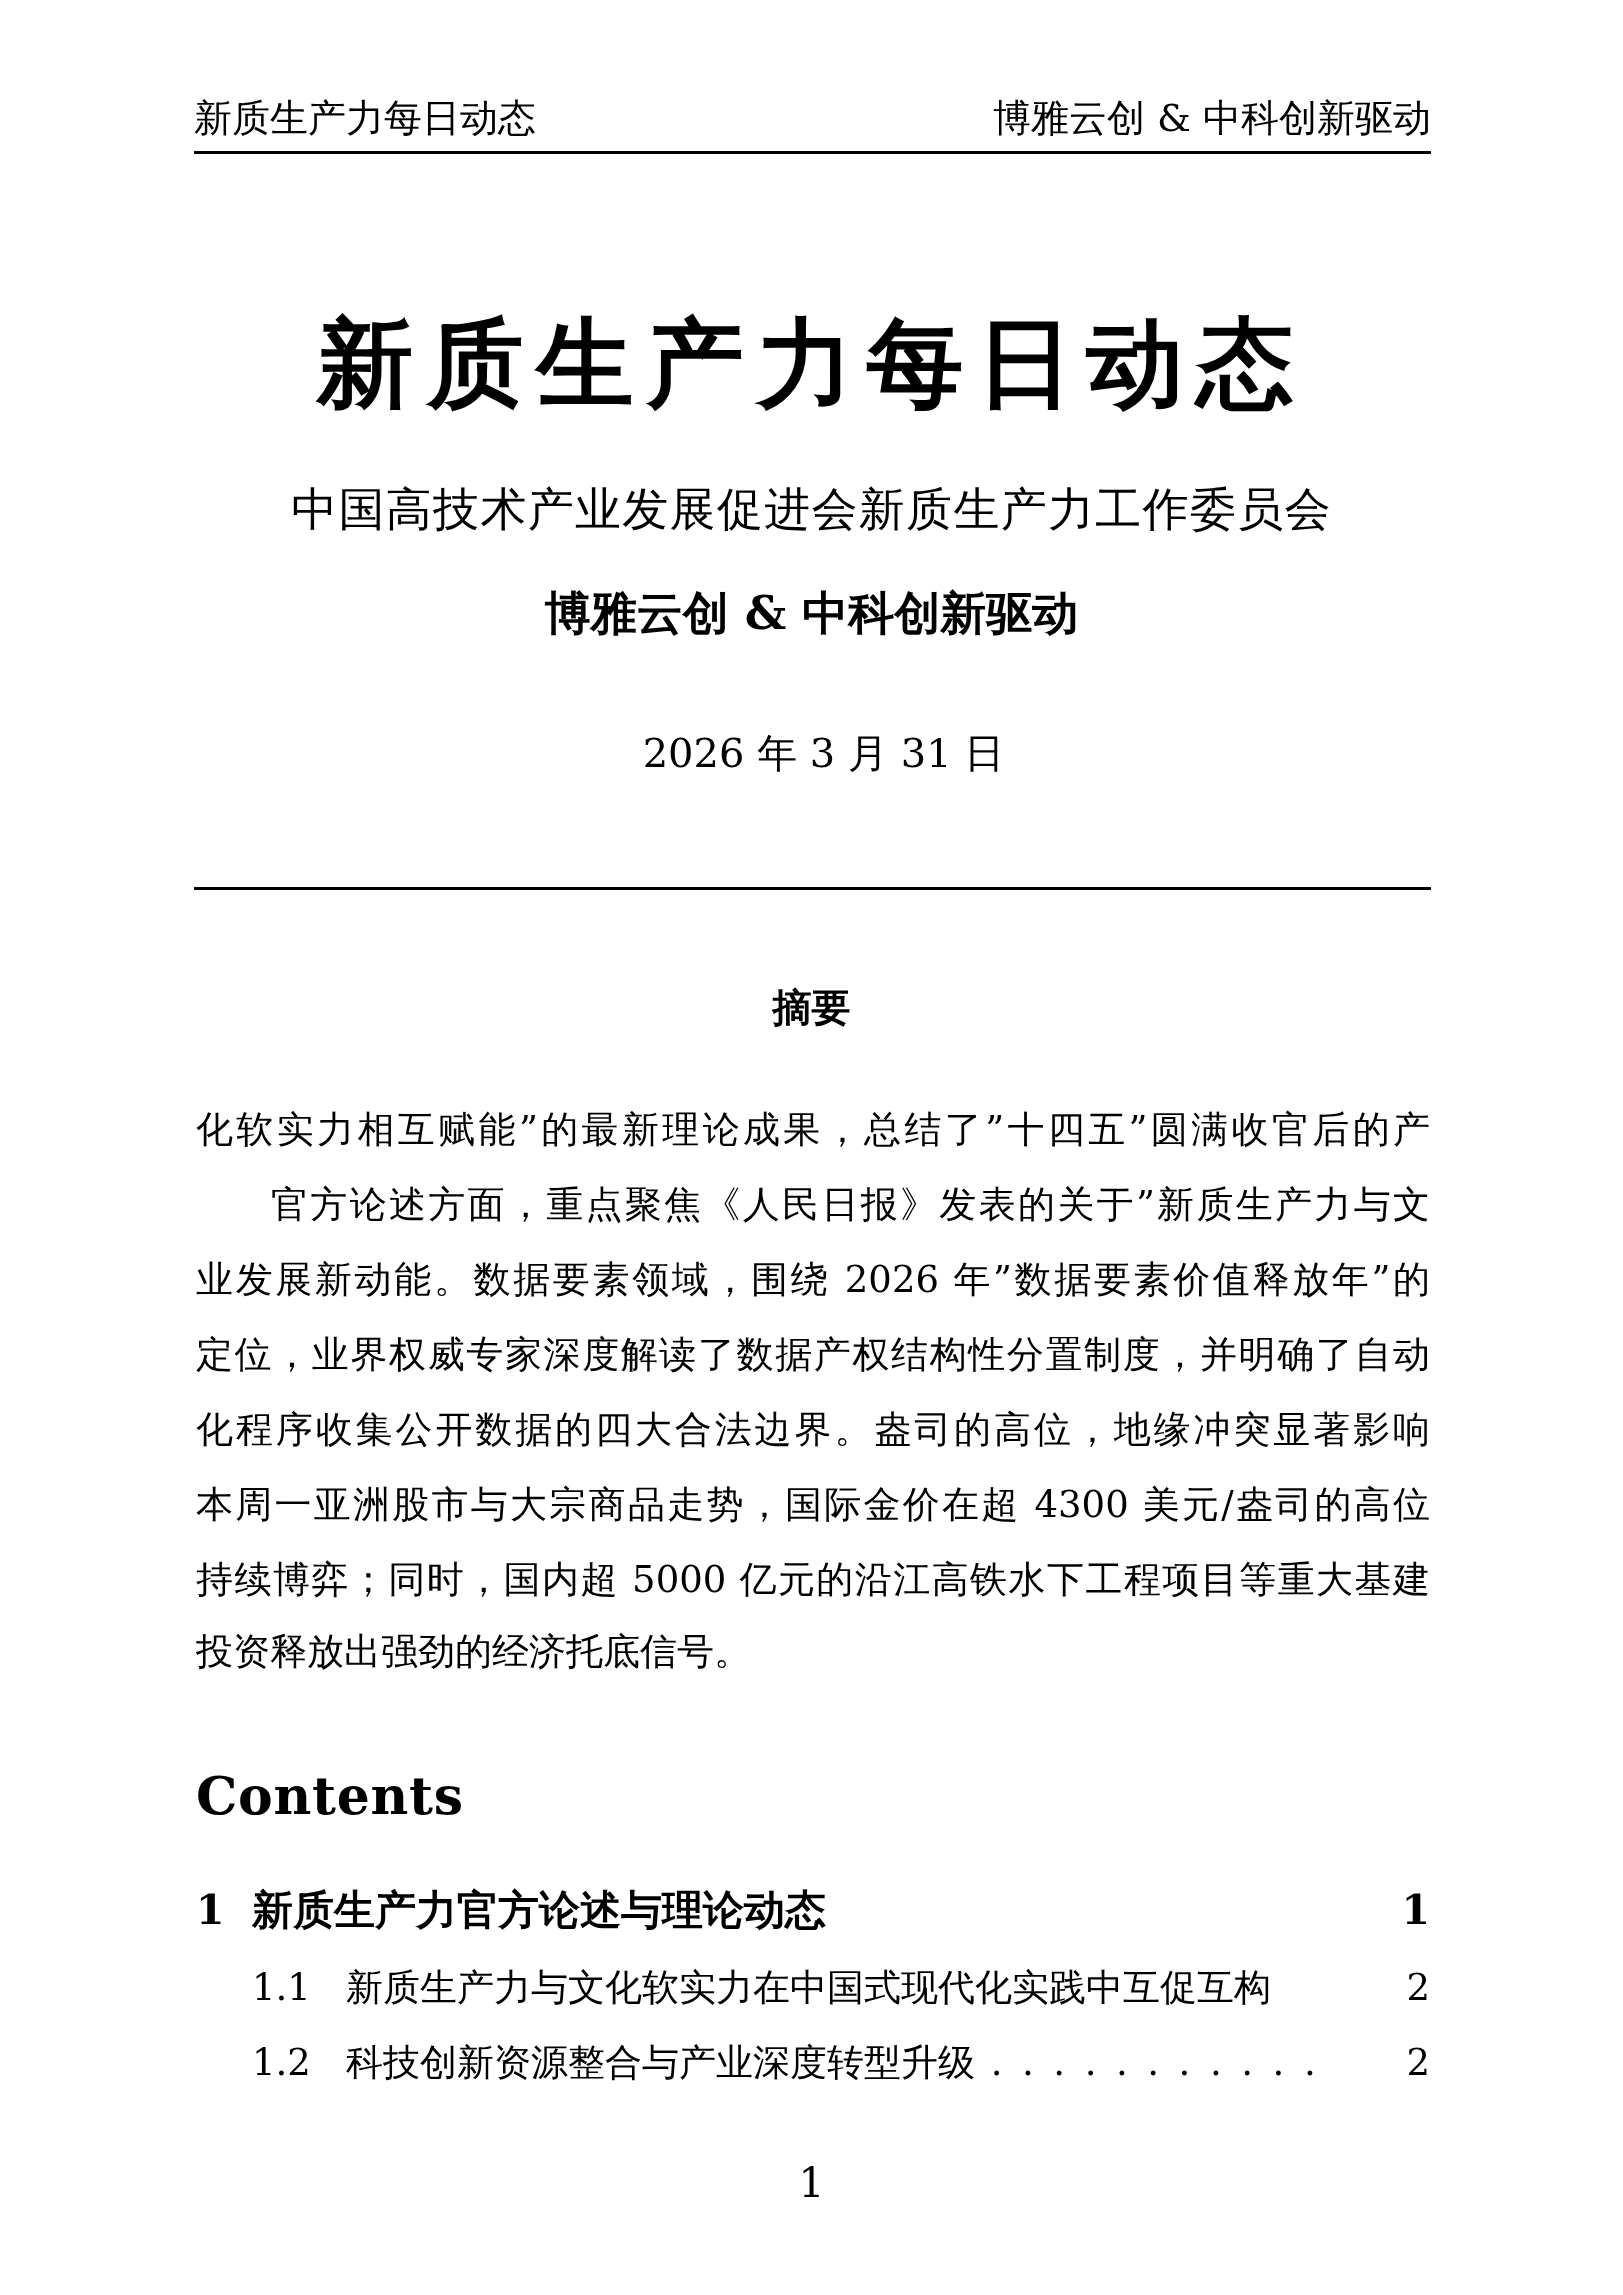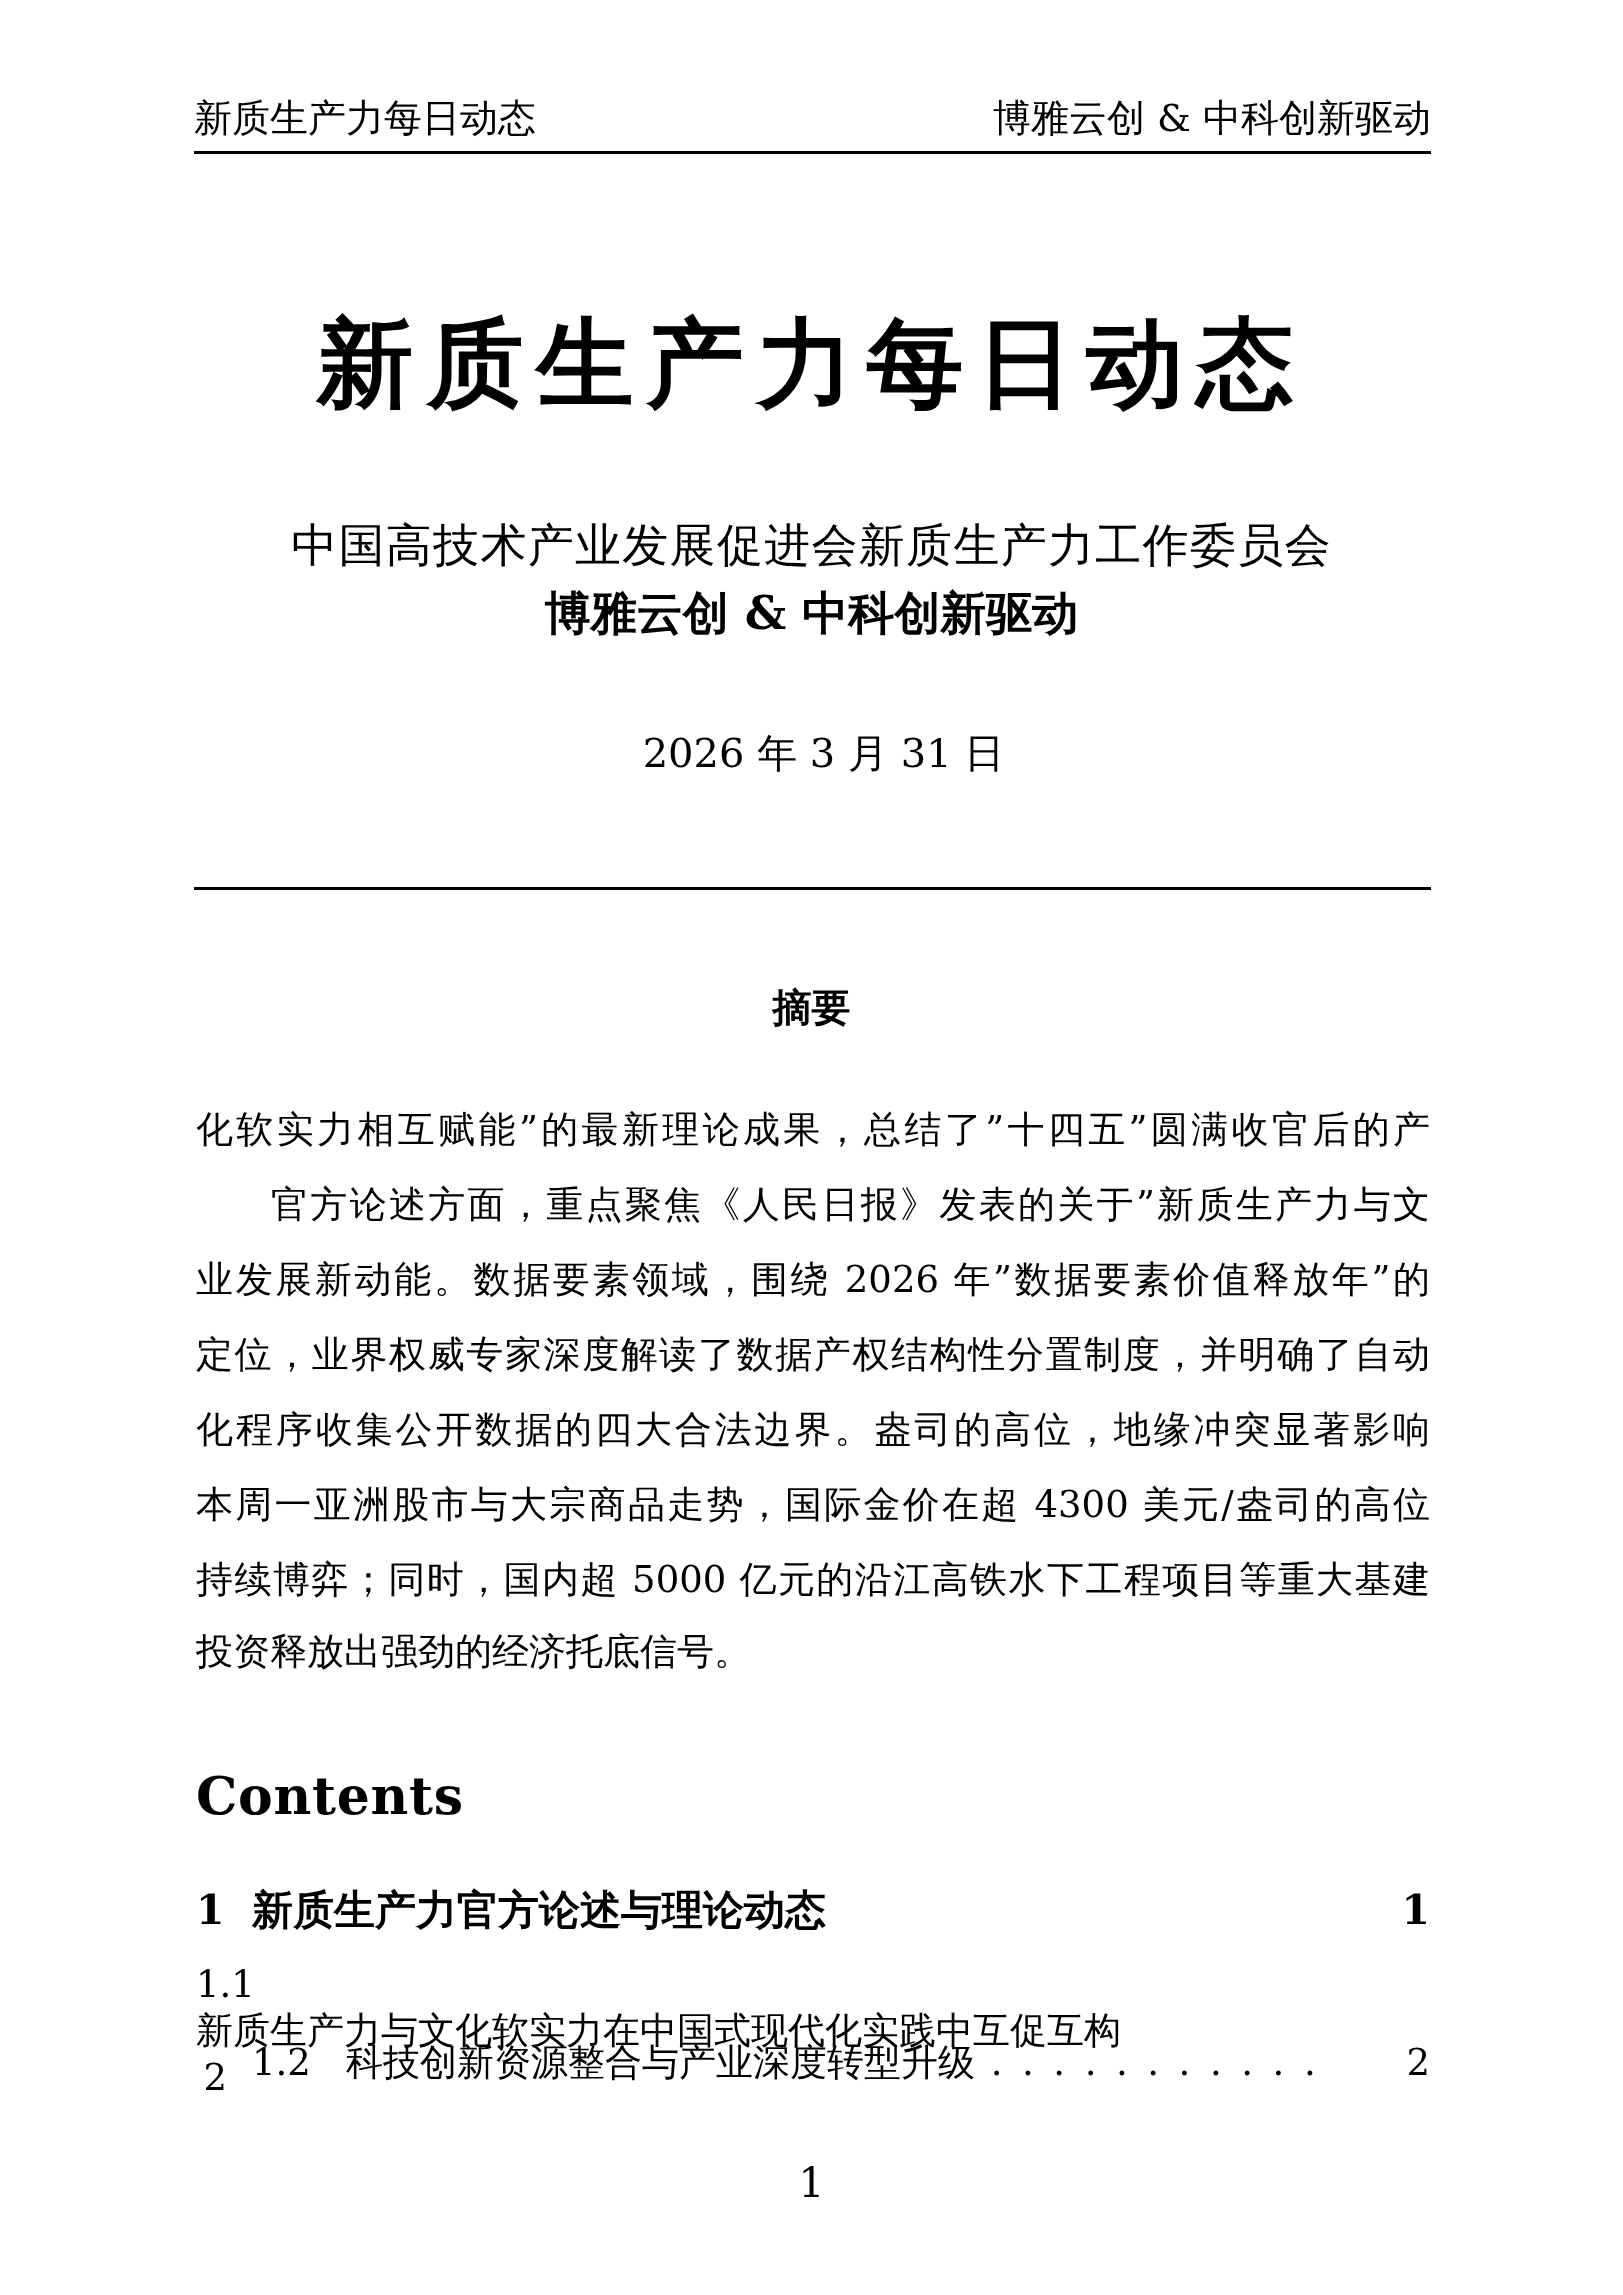--- a/index.html
+++ b/index.html
@@ -33,21 +33,21 @@
   
   .doc-title {
     left: 0; top: 313px; width: 1623px;
     text-align: center;
     font-size: 97px; font-weight: bold;
     letter-spacing: 13px;
     line-height: 1.05;
     white-space: nowrap;
   }
   .doc-subtitle {
-    left: 0; top: 520px; width: 1623px;
+    left: 0; top: 484px; width: 1623px;
     text-align: center;
     font-size: 46px; letter-spacing: 1.3px;
     line-height: 1.1; white-space: nowrap;
   }
   .doc-org {
     left: 0; top: 588px; width: 1623px;
     text-align: center;
     font-size: 46px; font-weight: bold;
     line-height: 1.1; white-space: nowrap;
   }
@@ -80,21 +80,21 @@
     left: 196px; top: 1767px;
     font-size: 52px; font-weight: bold;
     line-height: 1.1; letter-spacing: 0.7px;
   }
   .toc { left: 196px; width: 1234px; }
   .toc-row {
     display: flex; align-items: baseline;
     white-space: nowrap;
   }
   .toc-row-1 { top: 1883px; font-size: 41px; font-weight: bold; }
-  .toc-row-2 { top: 1963px; font-size: 37px; flex-direction: column; }
+  .toc-row-2 { top: 1963px; font-size: 37px; }
   .toc-row-3 { top: 2038px; font-size: 37px; }
   .toc-num-l1 { display: inline-block; width: 56px; }
   .toc-indent { display: inline-block; width: 56px; }
   .toc-num-l2 { display: inline-block; width: 94px; }
   .toc-dots { margin-left: 15.7px; letter-spacing: 3.9px; }
   .toc-spacer { flex: 1 1 auto; }
   .toc-page { text-align: right; min-width: 31px; }
 
   
   .footer-pagenum {

